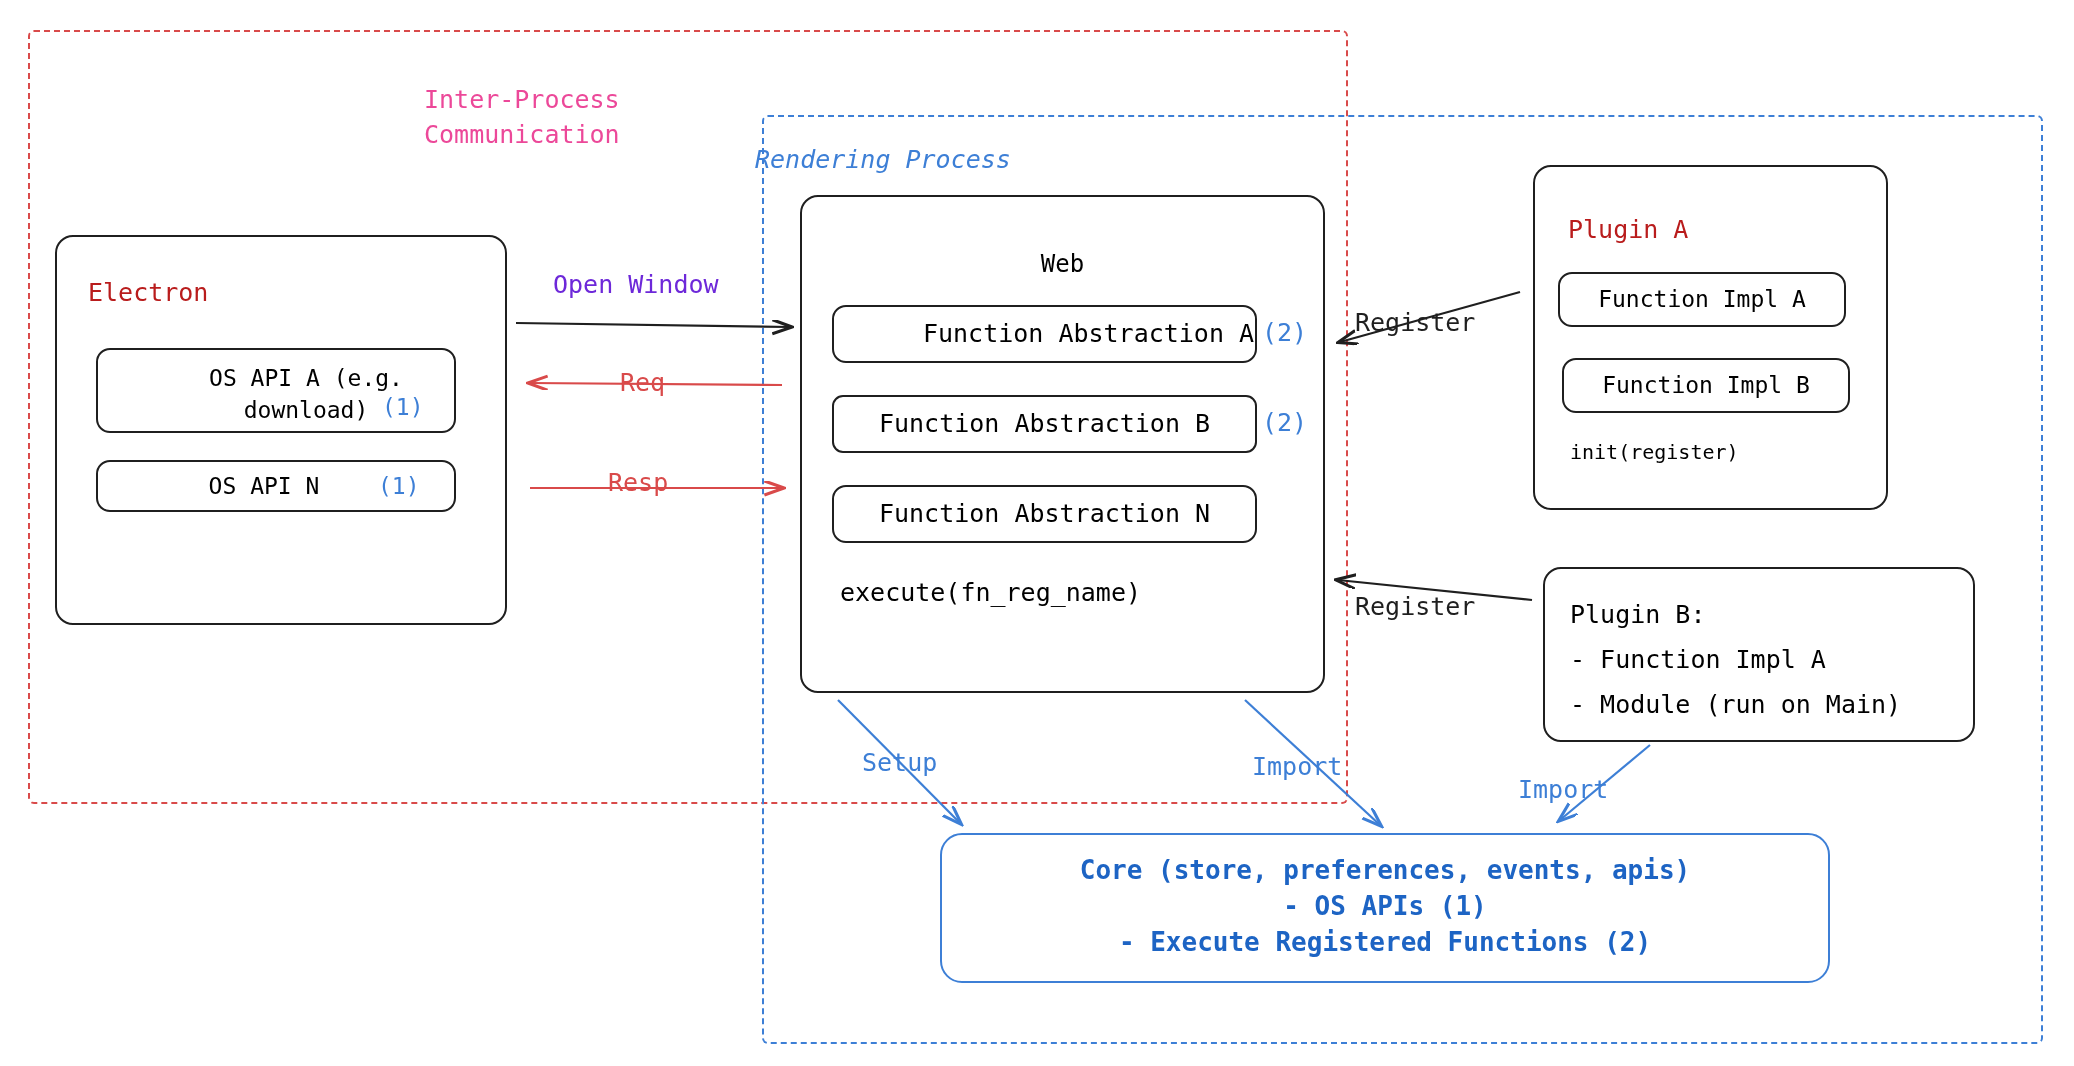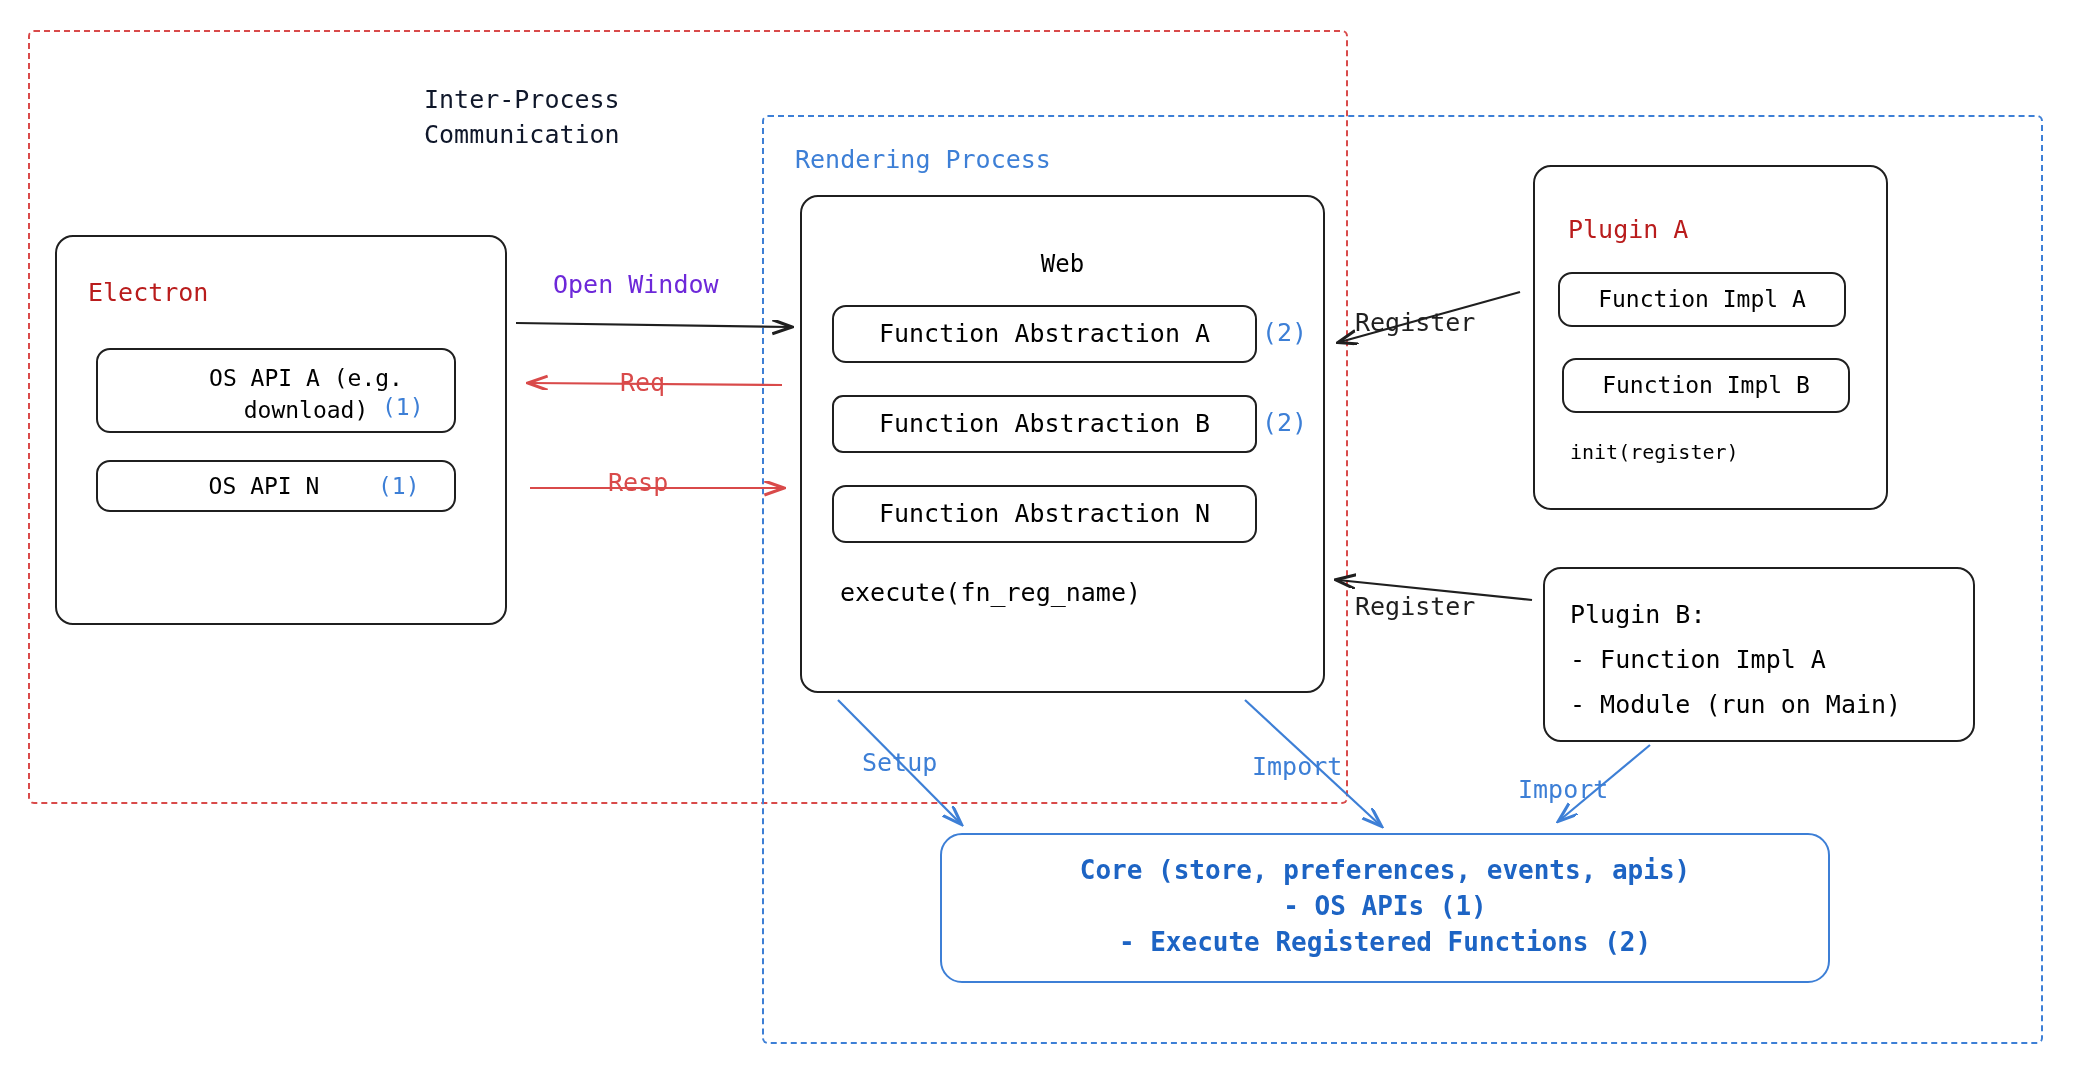--- a/index.html
+++ b/index.html
@@ -28,29 +28,30 @@
   }
   .region-render {
     left: 762px; top: 115px;
     width: 1277px; height: 925px;
     border: 2px dashed #3d7fd6;
     border-radius: 6px;
   }
   .label-ipc {
     left: 424px; top: 82px;
     width: 300px;
-    color: #0f172a;
+    color: #ec4899;
     font-size: 25px;
     line-height: 35px;
     white-space: pre-line;
   }
   .label-render {
-    left: 795px; top: 145px;
+    left: 755px; top: 145px;
     color: #3d7fd6;
     font-size: 25px;
+    font-style: italic;
   }
 
   
   .box {
     border: 2.5px solid #1f1f1f;
     border-radius: 18px;
     box-sizing: border-box;
     background: #ffffff;
   }
   .box-title {
@@ -73,21 +74,21 @@
   .t-osapin-num { left: 378px; top: 473px; color: #3d7fd6; font-size: 23px; }
 
   .box-web { left: 800px; top: 195px; width: 525px; height: 498px; }
   .t-web { left: 800px; top: 250px; width: 525px; text-align: center; font-size: 24px; }
 
   .box-fa { border: 2.5px solid #1f1f1f; border-radius: 14px; box-sizing: border-box;
             background: #ffffff; height: 58px; left: 832px; width: 425px; }
   .t-fa { left: 832px; width: 425px; text-align: center; font-size: 25px; line-height: 58px; }
   .num-blue { color: #3d7fd6; font-size: 25px; }
 
-  .fa-a { top: 305px; }
+  .fa-a { top: 305px; padding-left: 44px; }
   .fa-b { top: 395px; border-radius: 11px; }
   .fa-n { top: 485px; }
 
   .t-execute { left: 840px; top: 578px; font-size: 25px; }
 
   .box-plugina { left: 1533px; top: 165px; width: 355px; height: 345px; }
   .t-plugina { left: 1568px; top: 215px; font-size: 25px; }
   .box-fia { left: 1558px; top: 272px; width: 288px; height: 55px; border-radius: 14px; }
   .t-fia { left: 1558px; top: 272px; width: 288px; text-align: center; font-size: 23px; line-height: 55px; }
   .box-fib { left: 1562px; top: 358px; width: 288px; height: 55px; border-radius: 14px; }

